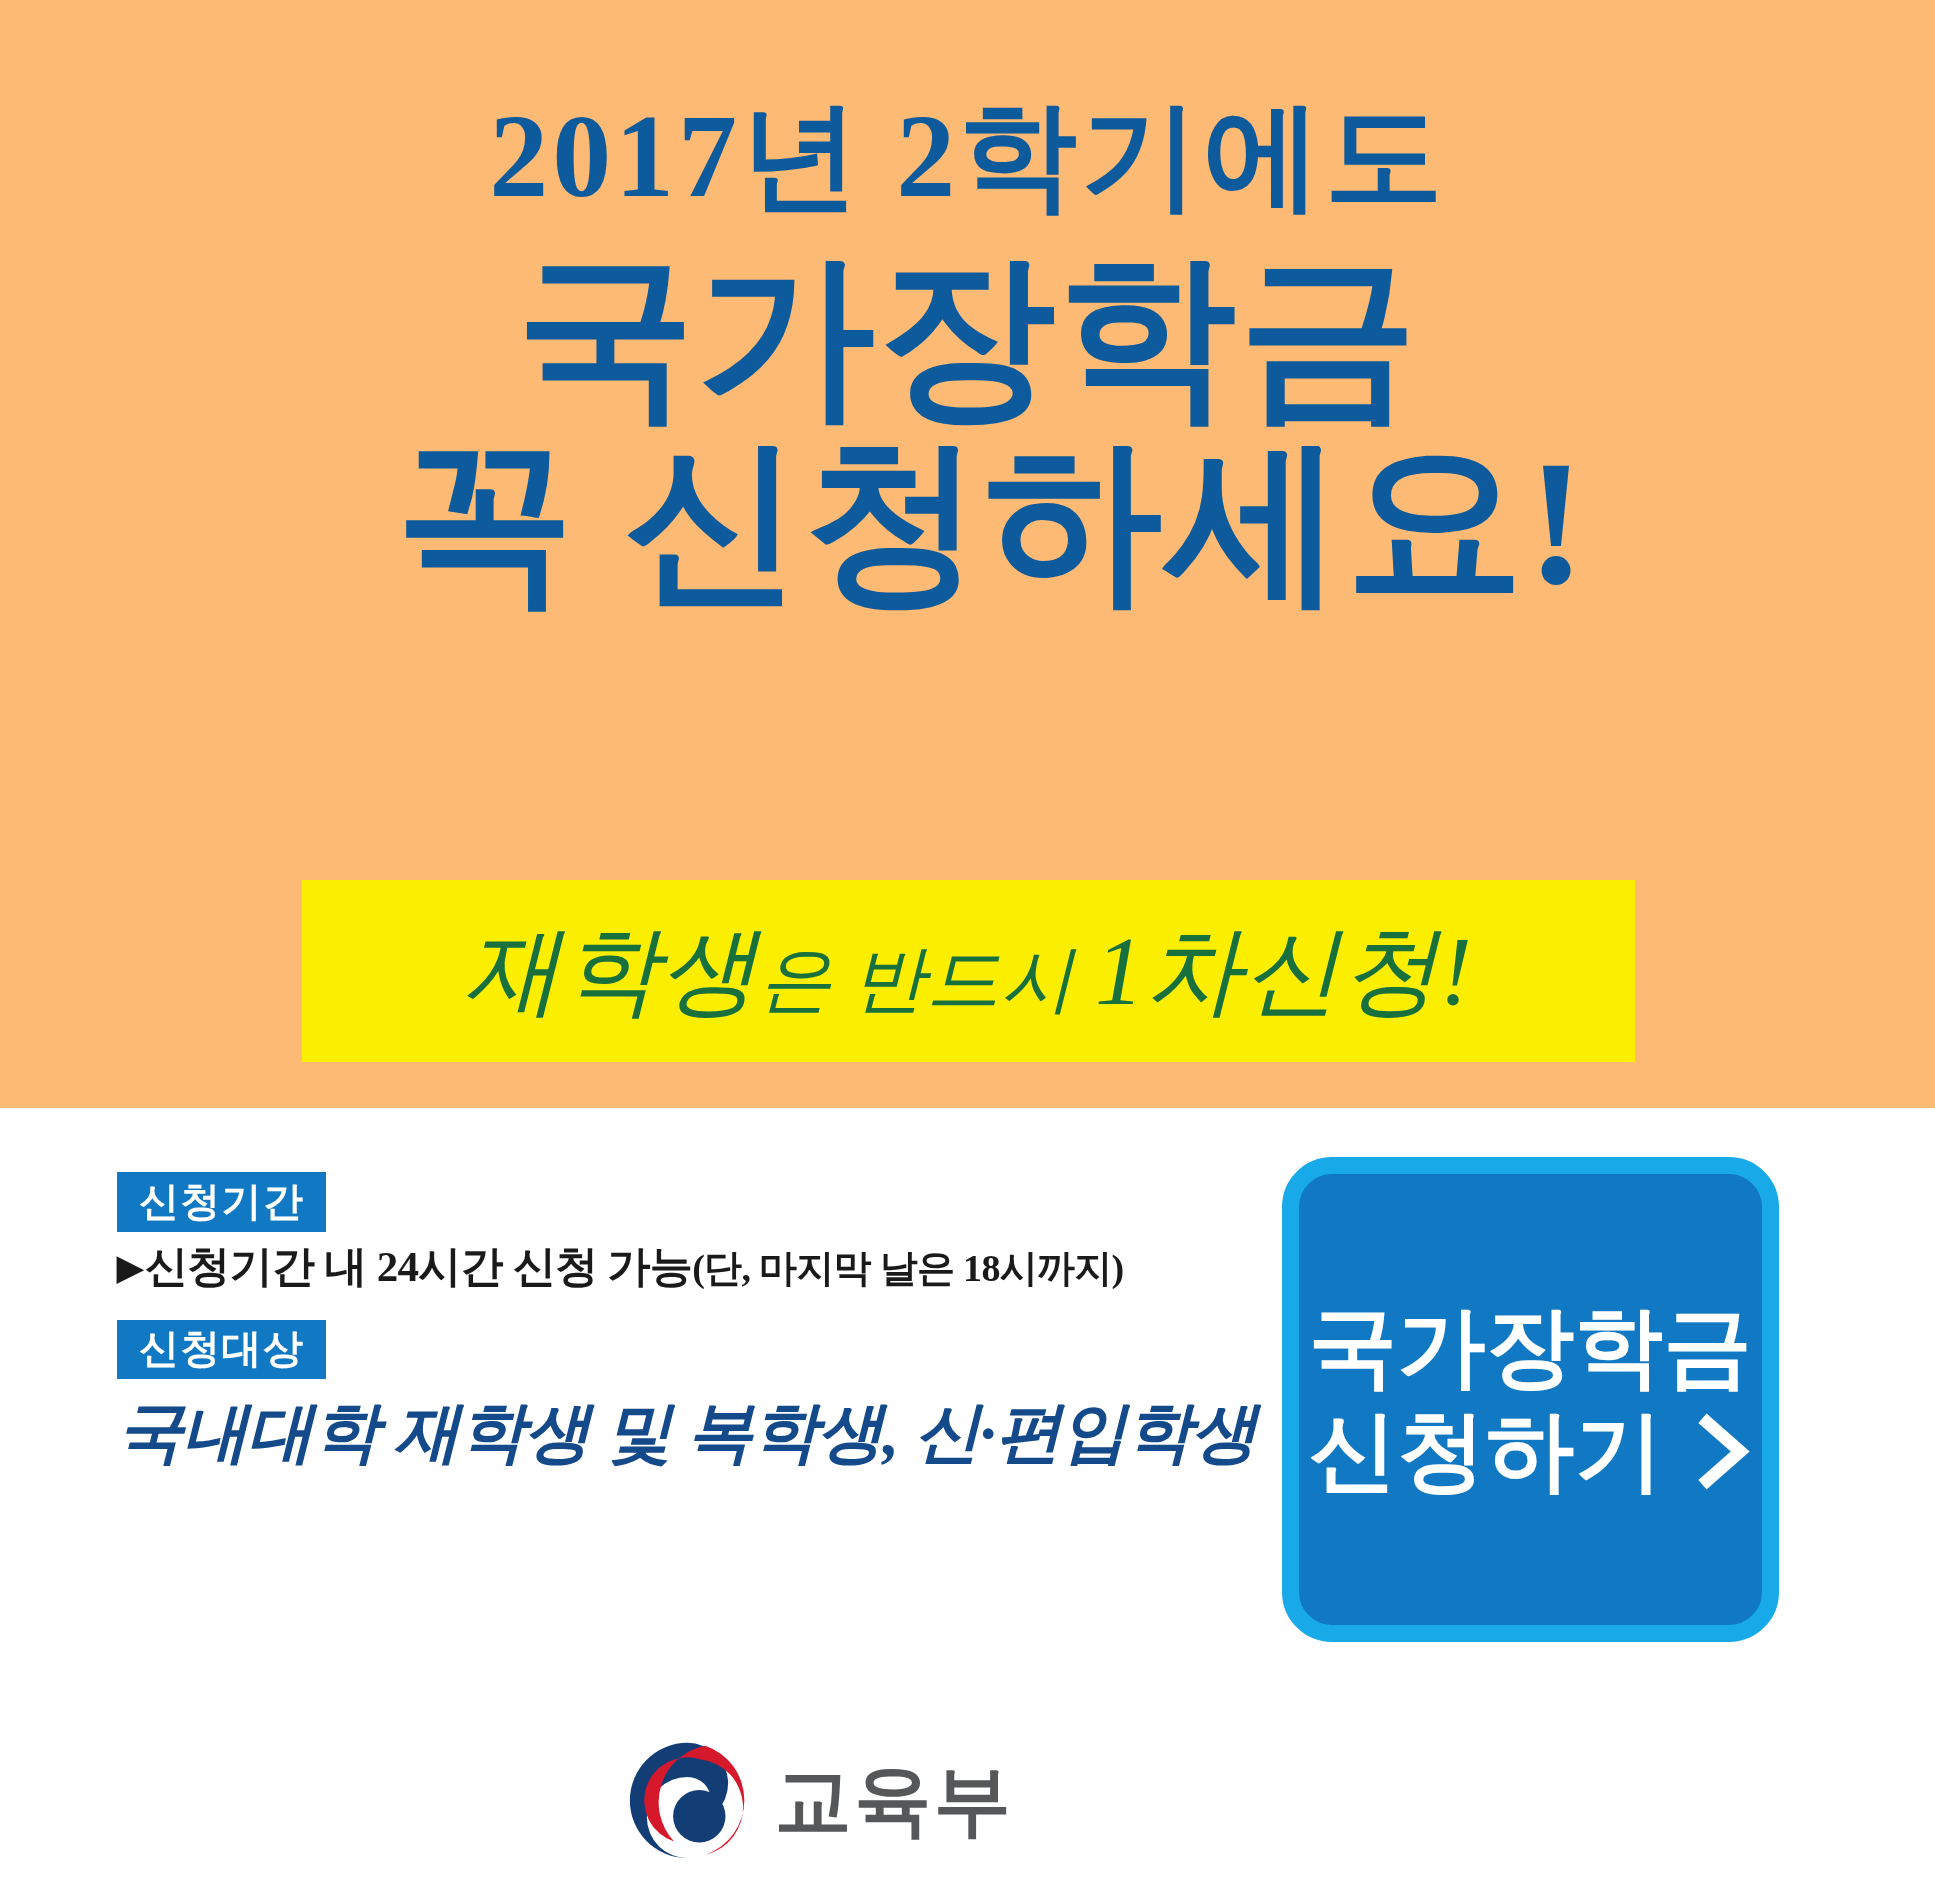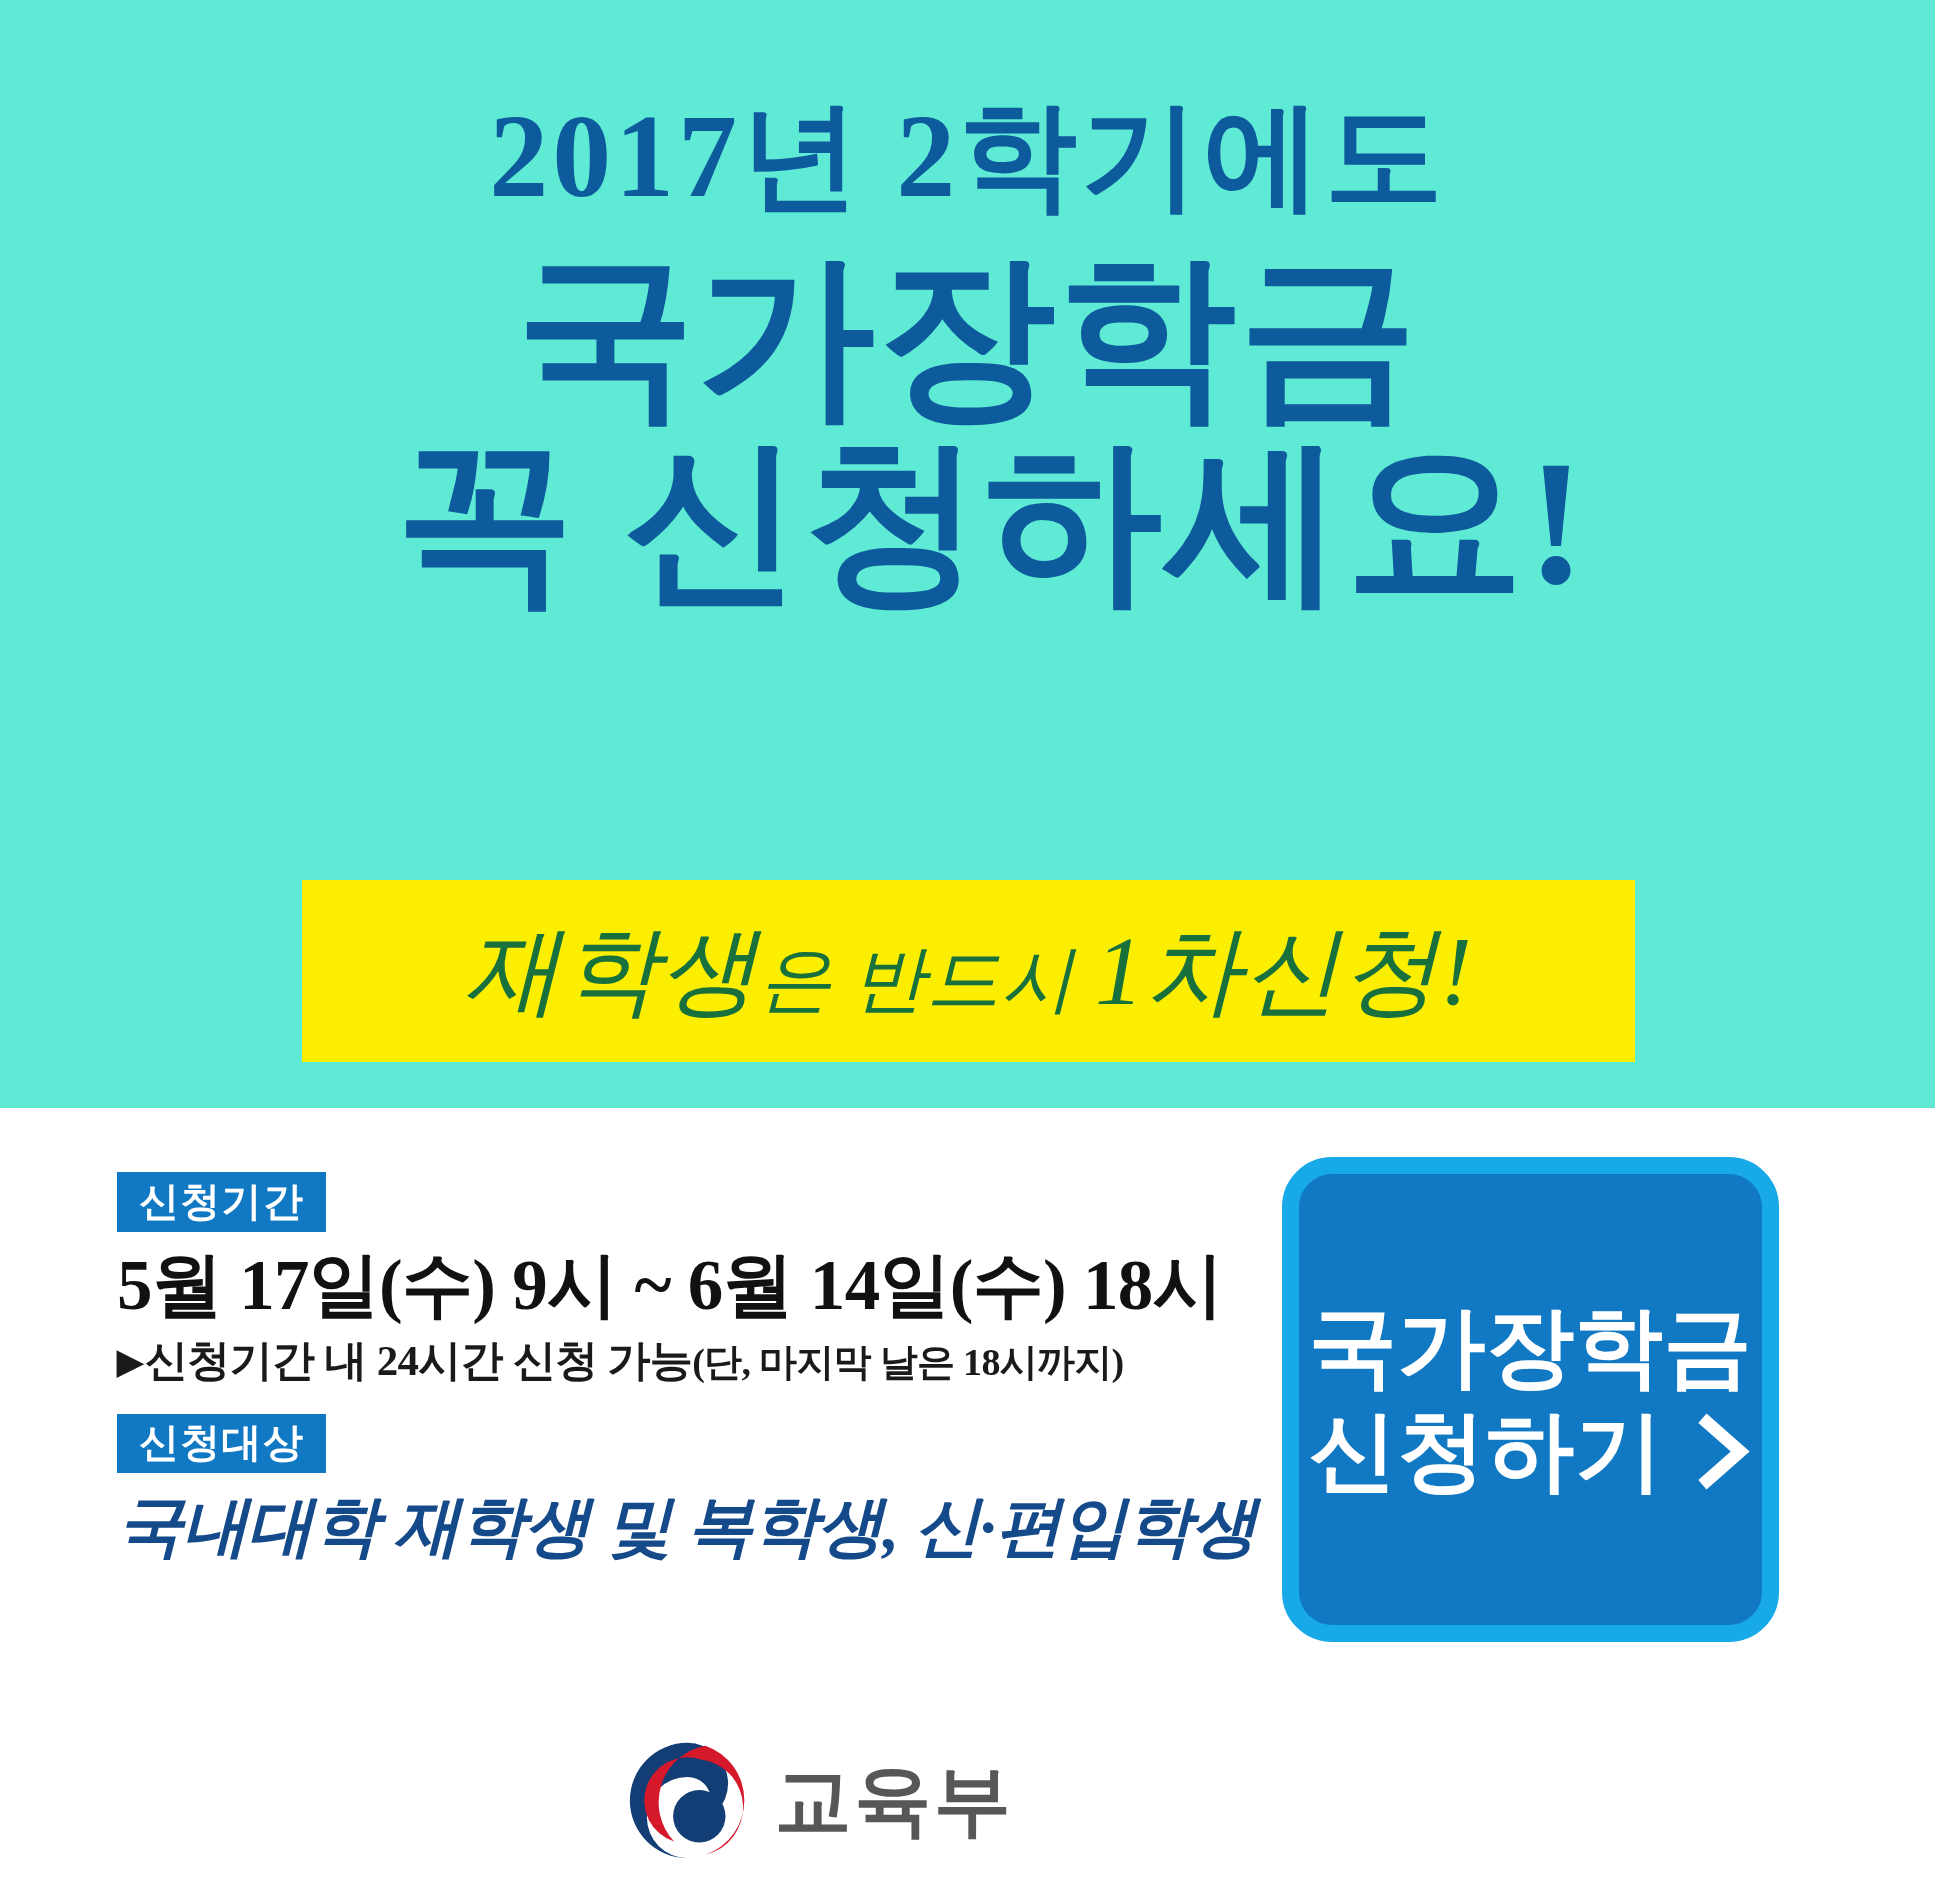--- a/index.html
+++ b/index.html
@@ -18,21 +18,21 @@
     height:1897px;
     background:#ffffff;
   }
 
   
   .green-panel {
     position:absolute;
     left:0; top:0;
     width:1936px;
     height:1108px;
-    background:#5eead4;
+    background:#fdba74;
   }
 
   .headline-stack {
     position:absolute;
     left:0; top:0;
     width:1936px;
     height:1108px;
     display:flex;
     flex-direction:column;
     align-items:center;
@@ -284,21 +284,20 @@
       </div>
     </div>
   </div>
 
   <div class="white-panel"></div>
 
   <div class="info-col">
 
     <div class="badge">신청기간</div>
 
-    <div class="date-line">5월 17일(수) 9시 ~ 6월 14일(수) 18시</div>
 
     <div class="note-line">
       <span class="note-arrow">▶</span><span>신청기간 내 24시간 신청 가능</span><span class="note-paren">(단, 마지막 날은 18시까지)</span>
     </div>
 
     <div class="badge-2-wrap">
       <div class="badge">신청대상</div>
     </div>
 
     <div class="target-line">국내대학 재학생 및 복학생, 신·편입학생</div>

